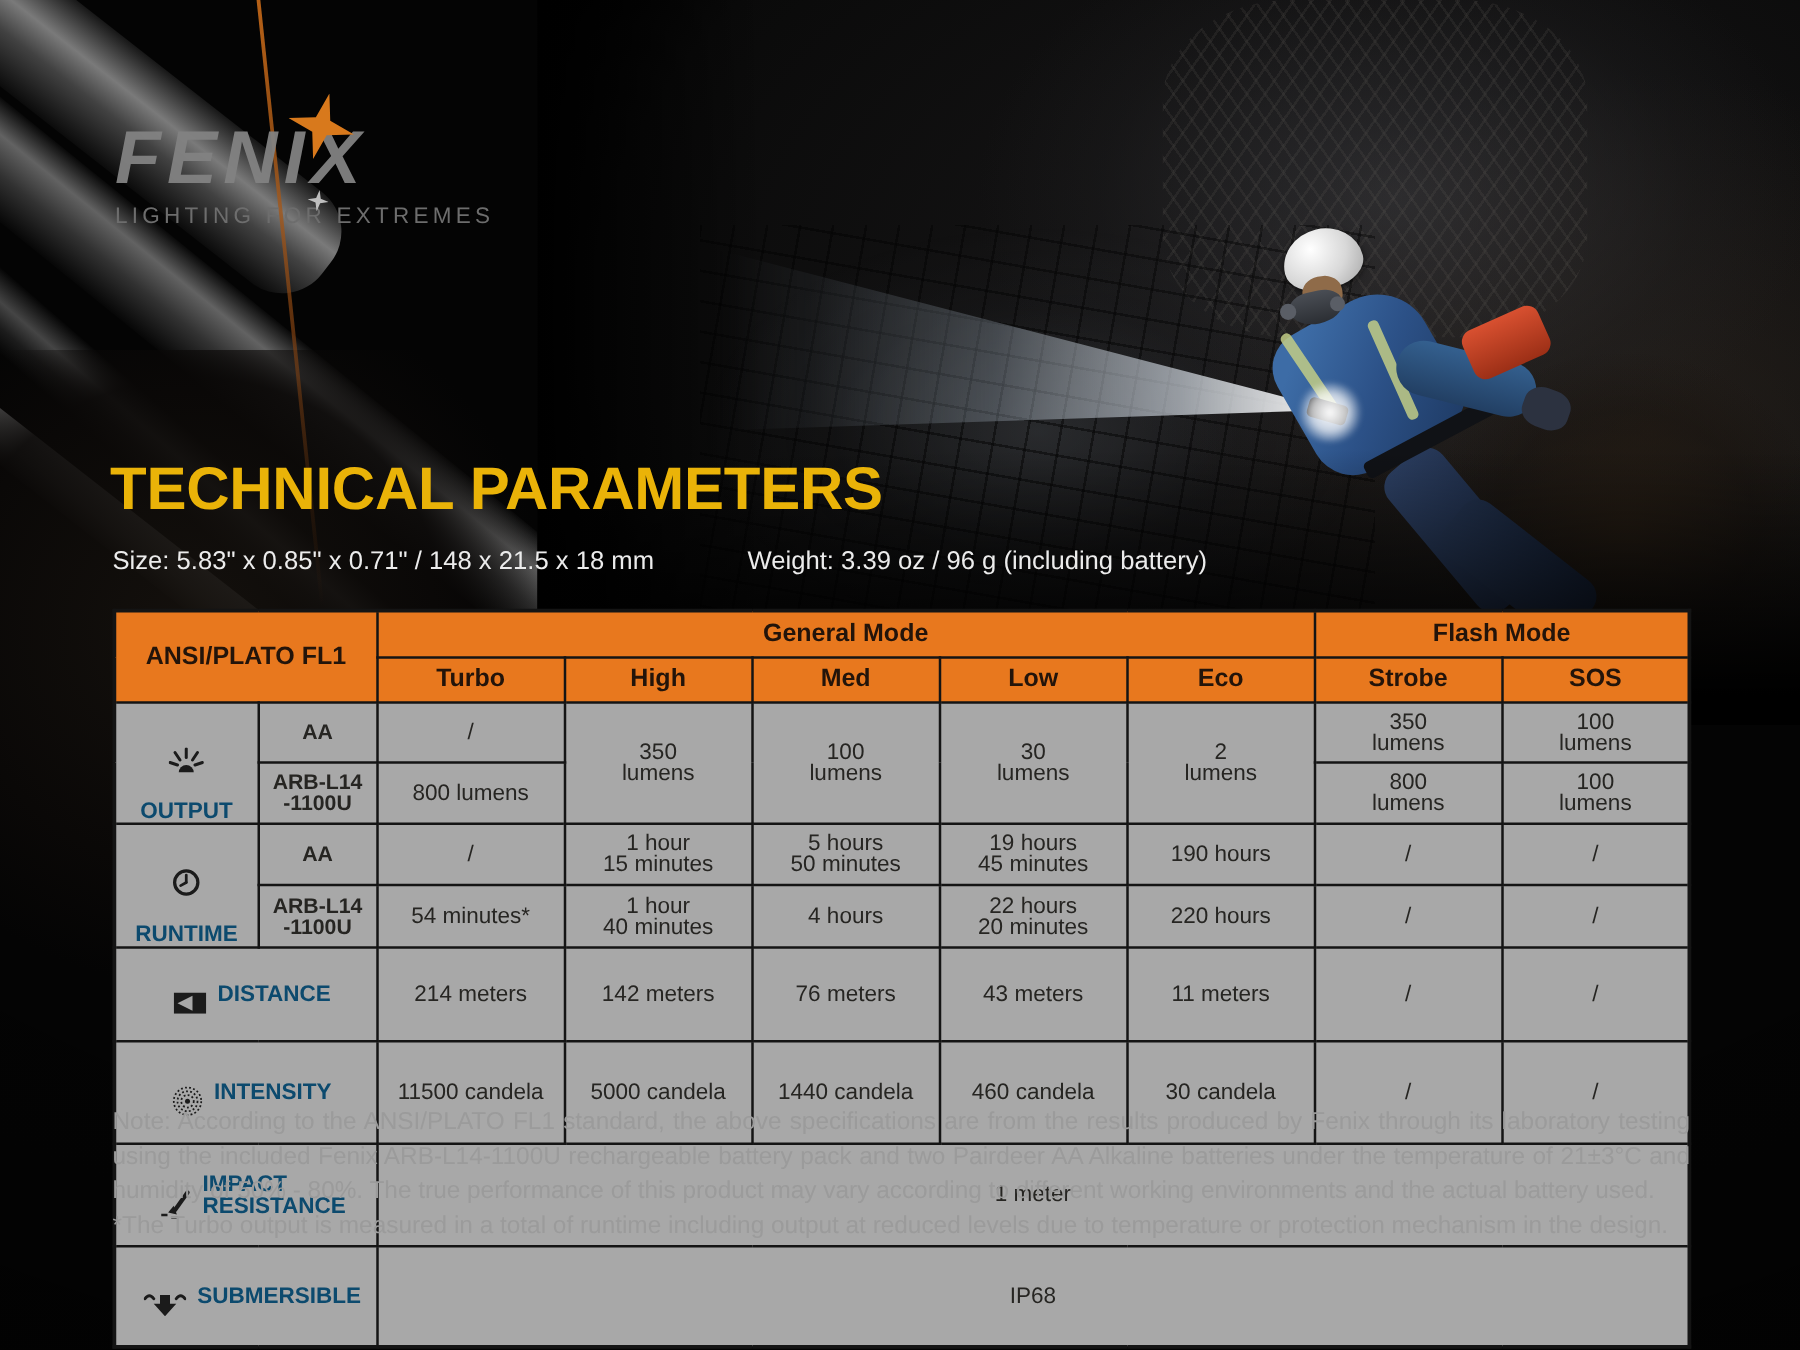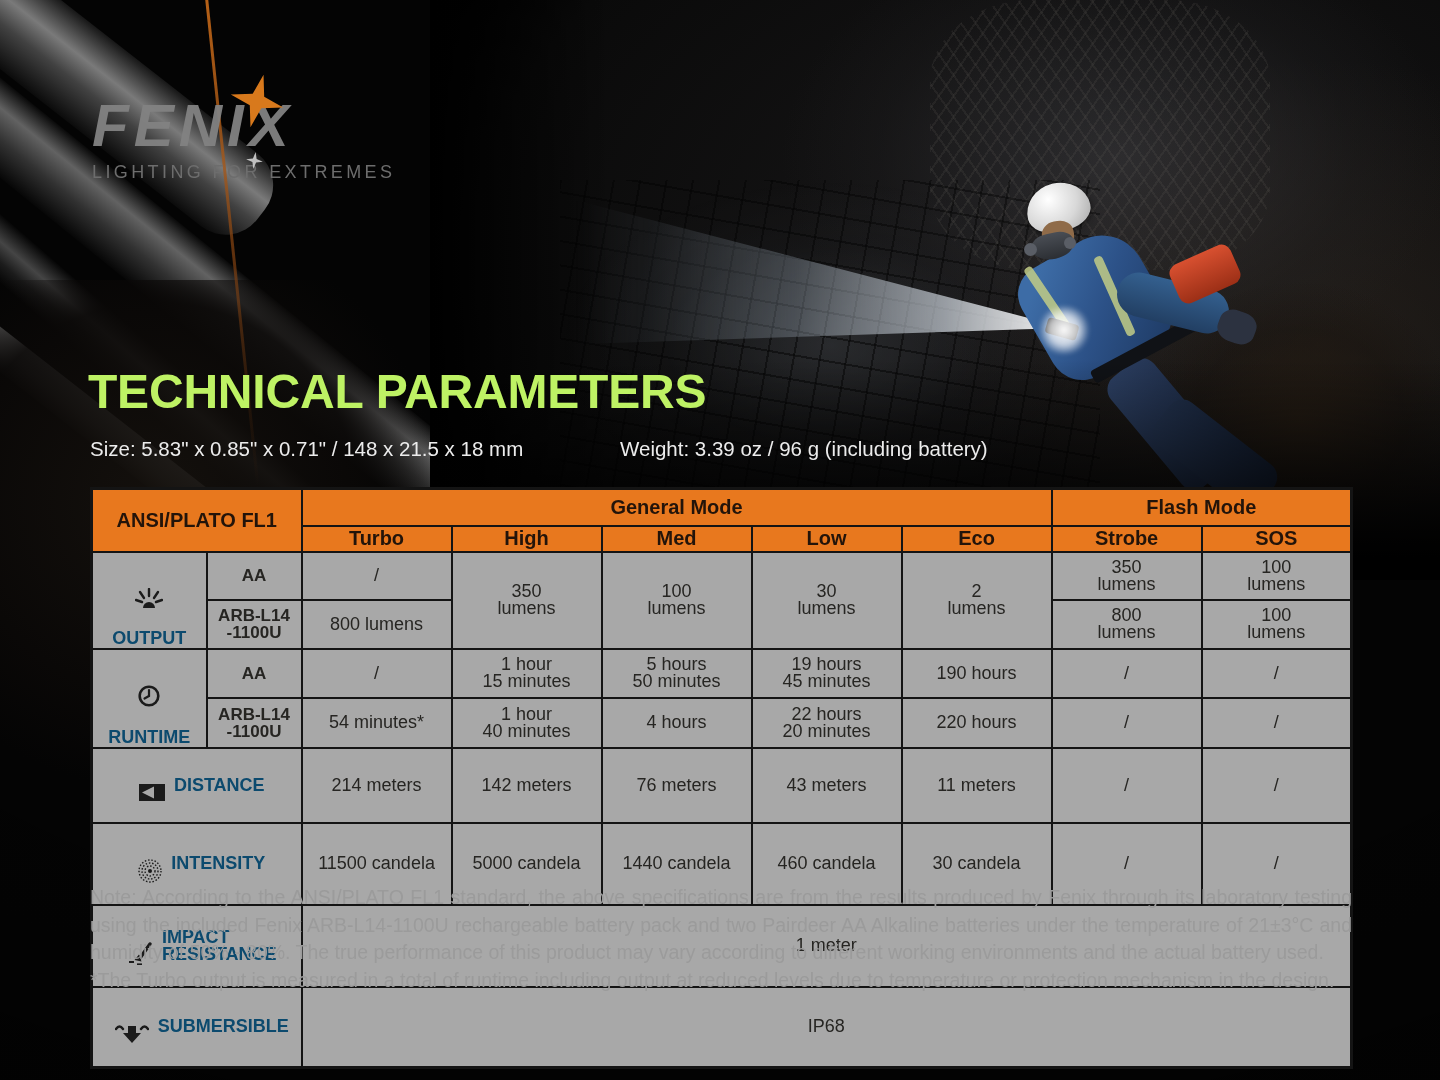--- a/index.html
+++ b/index.html
@@ -82,39 +82,39 @@
   .logo-star{position:absolute;left:138px;top:-22px;width:54px;height:54px;background:#d8791c;
              clip-path:polygon(50% 0%,61% 39%,100% 50%,61% 61%,50% 100%,39% 61%,0% 50%,39% 39%);
              transform:rotate(14deg);}
   .logo-sparkle{position:absolute;left:154px;top:56px;width:17px;height:17px;background:#cfcfcf;opacity:.9;
              clip-path:polygon(50% 0%,61% 39%,100% 50%,61% 61%,50% 100%,39% 61%,0% 50%,39% 39%);
              transform:rotate(8deg);}
   .logo-tagline{margin-top:6px;font-size:18px;letter-spacing:3.4px;color:#6d6d6d;}
 
   
   .title{position:absolute;left:88px;top:364px;margin:0;font-size:48px;font-weight:bold;
-         letter-spacing:-.2px;color:#bef264;}
+         letter-spacing:-.2px;color:#eab308;}
   .specs{position:absolute;left:0;top:437px;width:1440px;height:28px;color:#ececec;font-size:20.5px;}
   .spec-size{position:absolute;left:90px;}
-  .spec-weight{position:absolute;left:620px;}
+  .spec-weight{position:absolute;left:598px;}
 
   
   .spec-table{position:absolute;left:90px;top:487px;width:1262px;border-collapse:collapse;
               table-layout:fixed;border:3px solid #141414;}
   .spec-table td{border:2px solid #141414;text-align:center;vertical-align:middle;
               padding:1px 3px;line-height:17px;}
   .hdr{background:#e8781e;color:#23140a;font-weight:bold;font-size:20px;}
   .cell{background:#a8a8a8;color:#262522;font-size:18px;white-space:pre-line;}
   .battery{font-weight:bold;font-size:17px;line-height:16px;}
   .rowlabel{font-weight:bold;font-size:18px;color:#0c4a6e;}
   .rowlabel .lbl{white-space:pre-line;line-height:17px;}
   .stack .ic{display:block;margin:0 auto 2px;}
   .inline-label{display:flex;align-items:center;justify-content:center;gap:9px;padding-left:10px;}
   .inline-label .lbl{text-align:left;}
-  tr.h37{height:37px;} tr.h38{height:26px;}
+  tr.h37{height:37px;} tr.h38{height:36px;}
 
   
   .notes{position:absolute;left:90px;top:884px;width:1262px;color:#9b9b9b;font-size:19.5px;
          line-height:27.5px;}
   .notes p{margin:0;}
   .notes .main{text-align:justify;}
 </style>
 </head>
 <body>
 

